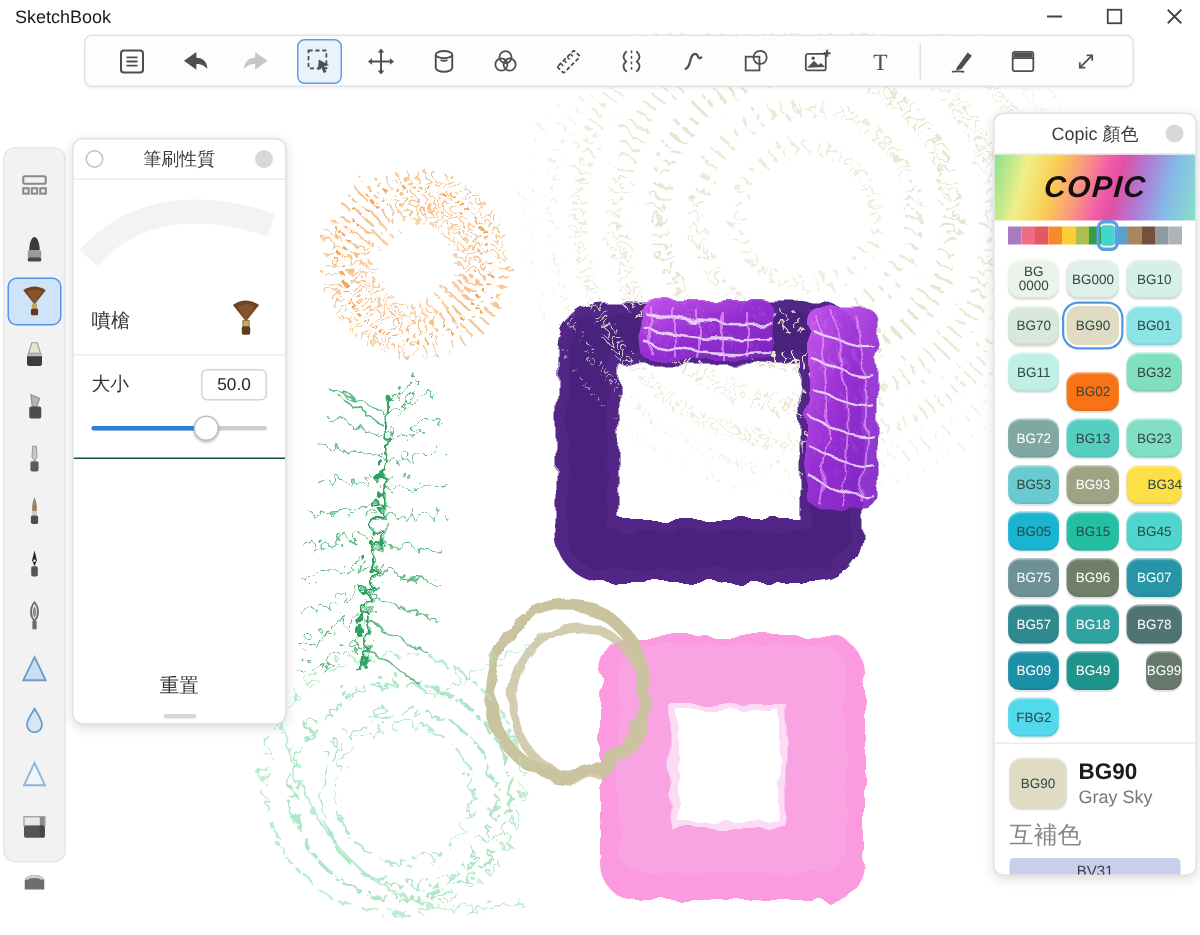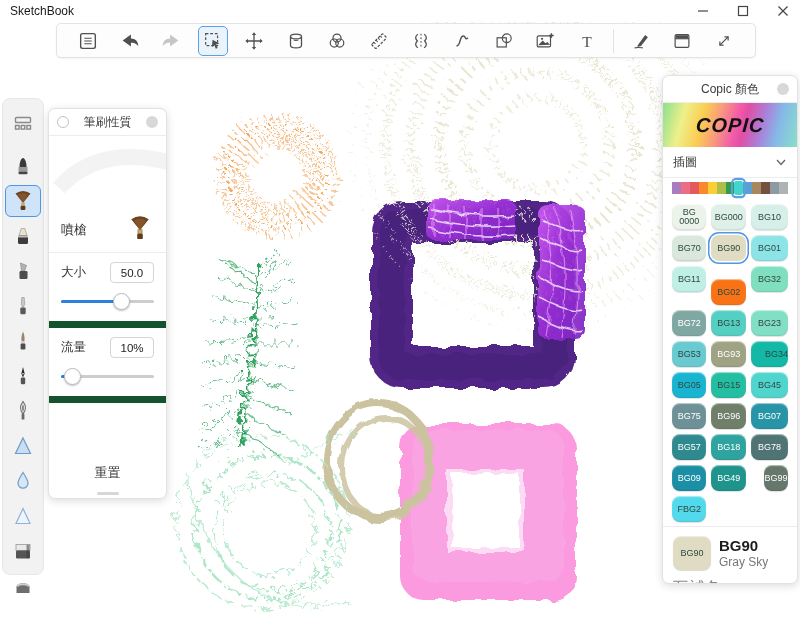--- a/index.html
+++ b/index.html
@@ -29,25 +29,25 @@
   .lb-div{width:30px;height:1px;background:#ddd;margin:4px 0;}
 
   
   .panel{position:absolute;background:#fff;border:1px solid #e2e2e2;border-radius:7px;box-shadow:0 2px 8px rgba(0,0,0,.14);z-index:15;display:flex;flex-direction:column;overflow:hidden;box-sizing:border-box;}
   .panel-header{height:26px;display:flex;align-items:center;justify-content:center;position:relative;border-bottom:1px solid #ececec;flex:0 0 auto;}
   .panel-title{font-size:12px;color:#3c3c3c;}
   .hdr-dot{position:absolute;right:8px;top:7px;width:12px;height:12px;border-radius:50%;background:#d8d8d8;cursor:pointer;}
   .hdr-ring{position:absolute;left:8px;top:7px;width:12px;height:12px;border-radius:50%;border:1.5px solid #c2c2c2;box-sizing:border-box;cursor:pointer;}
 
   
-  #brush-panel{left:48px;top:108px;width:119px;height:391px;}
+  #brush-panel{left:48px;top:92px;width:143px;height:391px;}
   .bp-preview{height:72px;border-bottom:0;flex:0 0 auto;position:relative;}
   .bp-brushrow{height:44px;display:flex;align-items:center;justify-content:space-between;padding:0 12px;border-bottom:1px solid #ececec;flex:0 0 auto;}
   .bp-brushname{font-size:13px;color:#333;}
-  .bp-group{padding:9px 12px 12px;border-bottom:7px solid #14532d;flex:0 0 auto;}
+  .bp-group{padding:9px 12px 12px;border-bottom:1px solid #14532d;flex:0 0 auto;}
   .bp-lblrow{display:flex;align-items:center;justify-content:space-between;}
   .bp-lbl{font-size:12.5px;color:#333;}
   .bp-val{width:42px;height:19px;border:1px solid #d4d4d4;border-radius:4px;font-size:11.5px;color:#222;display:flex;align-items:center;justify-content:center;background:#fff;}
   .slider{position:relative;height:16px;margin-top:10px;cursor:pointer;}
   .sl-track{position:absolute;left:0;right:0;top:7px;height:3px;background:#cdcdcd;border-radius:2px;}
   .sl-fill{position:absolute;left:0;top:7px;height:3px;background:#2d7fe0;border-radius:2px;}
   .sl-knob{position:absolute;top:0;width:15px;height:15px;background:#fff;border:1px solid #bdbdbd;border-radius:50%;box-shadow:0 1px 2px rgba(0,0,0,.25);margin-left:-8px;}
   .bp-spacer{flex:1 1 auto;}
   .bp-reset{height:30px;display:flex;align-items:center;justify-content:center;font-size:13px;color:#333;cursor:pointer;flex:0 0 auto;}
   .drag-handle{height:10px;display:flex;align-items:center;justify-content:center;flex:0 0 auto;cursor:grab;}
@@ -410,51 +410,34 @@
       <div class="bp-lblrow">
         <span class="bp-lbl">大小</span>
         <span class="bp-val">50.0</span>
       </div>
       <div class="slider">
         <span class="sl-track"></span>
           <span class="sl-fill" id="size-fill" style="width: 65%;"></span>
           <span class="sl-knob" id="size-knob" style="left: 65%;"></span>
       </div>
     </div>
-    <div class="bp-group">
-      <div class="bp-lblrow">
-        <span class="bp-lbl">流量</span>
-        <span class="bp-val">10%</span>
-      </div>
-      <div class="slider">
-        <span class="sl-track"></span>
-          <span class="sl-fill" id="flow-fill" style="width: 12%;"></span>
-          <span class="sl-knob" id="flow-knob" style="left: 12%;"></span>
-      </div>
-    </div>
     <div class="bp-spacer"></div>
     <div class="bp-reset">重置</div>
     <div class="drag-handle">
         <i></i>
       </div>
   </div>
 
   <div class="panel" id="copic-panel">
     <div class="panel-header">
       <span class="panel-title">Copic 顏色</span>
       <span class="hdr-dot"></span>
     </div>
     <div class="cp-banner">
       <span class="cp-logo">COPIC</span>
-    </div>
-    <div class="cp-cat">
-      <span class="cp-cat-lbl">插圖</span>
-      <svg viewBox="0 0 12 12">
-          <path d="M2,4 L6,8.5 L10,4" fill="none" stroke="currentColor" stroke-width="1.3"></path>
-        </svg>
     </div>
     <div class="cp-fams" id="fam-strip">
         <span class="fam" style="background: rgb(168, 125, 192);"></span>
         <span class="fam" style="background: rgb(236, 109, 133);"></span>
         <span class="fam" style="background: rgb(227, 90, 94);"></span>
         <span class="fam" style="background: rgb(249, 138, 43);"></span>
         <span class="fam" style="background: rgb(251, 206, 55);"></span>
         <span class="fam" style="background: rgb(173, 190, 76);"></span>
         <span class="fam" style="background: rgb(47, 158, 78);"></span>
         <span class="fam sel" style="background: rgb(64, 214, 206);"></span>
@@ -473,21 +456,21 @@
         <span class="sw sel" style="background: rgb(223, 220, 195);">BG90</span>
         <span class="sw" style="background: rgb(140, 228, 230);">BG01</span>
         <span class="sw" style="background: rgb(192, 239, 230);">BG11</span>
         <span class="sw" style="background: #f97316; margin-top: 13px;">BG02</span>
         <span class="sw" style="background: rgb(128, 223, 191);">BG32</span>
         <span class="sw light" style="background: rgb(128, 168, 162);">BG72</span>
         <span class="sw" style="background: rgb(86, 207, 195);">BG13</span>
         <span class="sw" style="background: rgb(128, 223, 197);">BG23</span>
         <span class="sw" style="background: rgb(105, 203, 209);">BG53</span>
         <span class="sw light" style="background: rgb(159, 163, 131);">BG93</span>
-        <span class="sw" style="background: #14b8a6; padding-left: 14px;">BG34</span>
+        <span class="sw" style="background: #fde047; padding-left: 14px;">BG34</span>
         <span class="sw" style="background: rgb(25, 181, 208);">BG05</span>
         <span class="sw" style="background: rgb(36, 191, 162);">BG15</span>
         <span class="sw" style="background: rgb(79, 213, 206);">BG45</span>
         <span class="sw light" style="background: rgb(109, 145, 151);">BG75</span>
         <span class="sw light" style="background: rgb(111, 127, 106);">BG96</span>
         <span class="sw light" style="background: rgb(39, 148, 168);">BG07</span>
         <span class="sw light" style="background: rgb(46, 138, 143);">BG57</span>
         <span class="sw light" style="background: rgb(47, 163, 160);">BG18</span>
         <span class="sw light" style="background: rgb(80, 116, 115);">BG78</span>
         <span class="sw light" style="background: rgb(26, 143, 165);">BG09</span>

